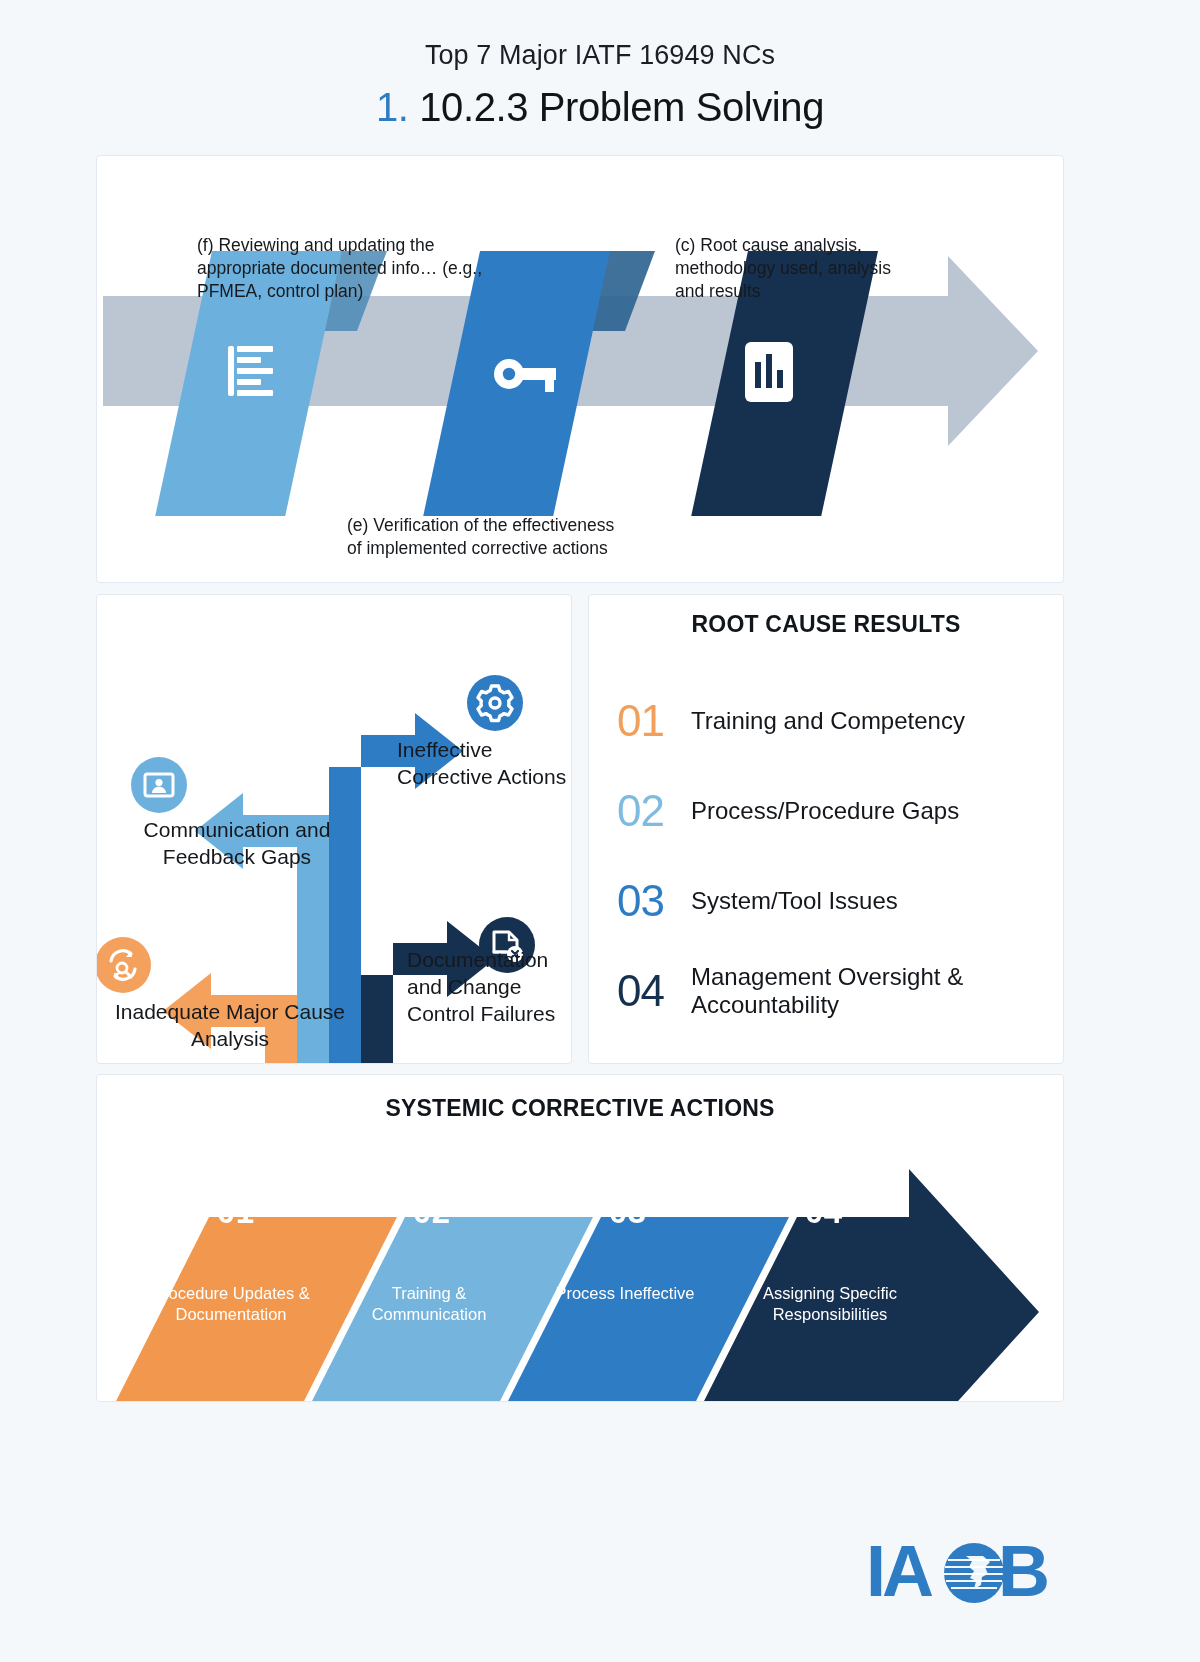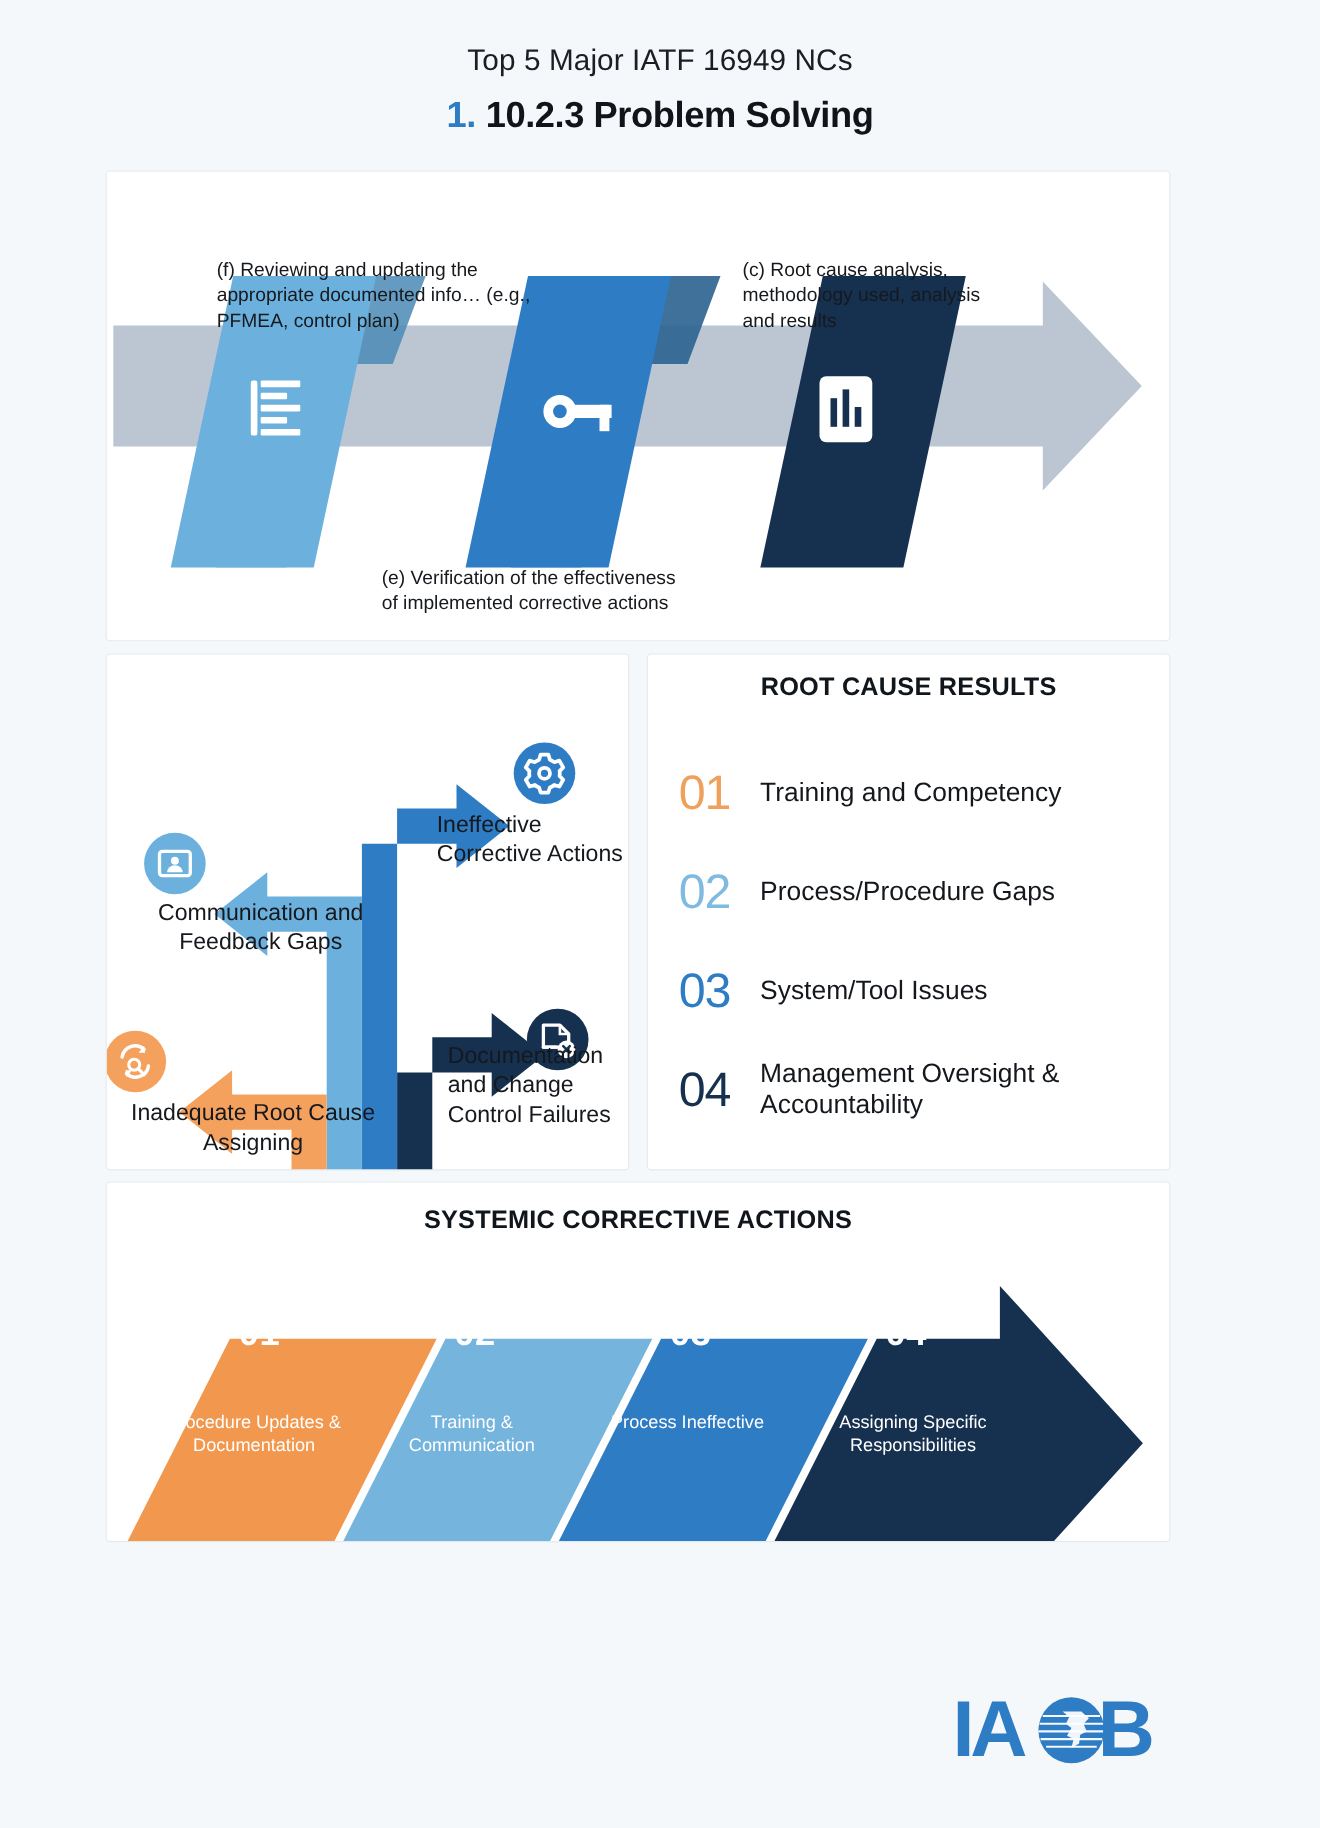--- a/index.html
+++ b/index.html
@@ -15,22 +15,22 @@
 
   
   .header { text-align: center; padding-top: 40px; }
   .eyebrow {
     font-size: 27px;
     font-weight: 400;
     color: #1b1f25;
     letter-spacing: .1px;
   }
   .maintitle {
-    font-size: 33px;
-    font-weight: 700;
+    font-size: 40px;
+    font-weight: 400;
     margin-top: 14px;
     letter-spacing: -.4px;
   }
   .maintitle .num { color: #2e7cc4; }
 
   
   .card {
     position: absolute;
     background: #ffffff;
     border: 1px solid #e3e9f0;
@@ -121,21 +121,21 @@
 
   
   #logo { position: absolute; left: 866px; top: 1536px; width: 206px; height: 74px; }
 </style>
 </head>
 <body>
 
 <div class="page">
 
   <div class="header">
-    <div class="eyebrow">Top 5 Major IATF 16949 NCs</div>
+    <div class="eyebrow">Top 7 Major IATF 16949 NCs</div>
     <div class="maintitle">
       <span class="num">1.</span>
       <span>10.2.3 Problem Solving</span>
     </div>
   </div>
 
   <div class="card" id="card-subclauses">
 
     <div class="sc-wrap">
 
@@ -248,21 +248,21 @@
           <path d="M-8,14 l-1,-6 l6,0 Z" fill="#ffffff"></path>
           <circle cx="-1" cy="3" r="5" fill="none" stroke="#ffffff" stroke-width="2.8"></circle>
           <path d="M3,7 l5,5" stroke="#ffffff" stroke-width="3" stroke-linecap="round"></path>
         </g>
       </g>
     </svg>
 
     <div class="oe-text" id="oe-t-ineffective">Ineffective Corrective Actions</div>
     <div class="oe-text" id="oe-t-comm">Communication and Feedback Gaps</div>
     <div class="oe-text" id="oe-t-doc">Documentation and Change Control Failures</div>
-    <div class="oe-text" id="oe-t-root">Inadequate Root Cause Assigning</div>
+    <div class="oe-text" id="oe-t-root">Inadequate Major Cause Analysis</div>
   </div>
 
   <div class="card" id="card-rootcause">
     <div class="card-title">ROOT CAUSE RESULTS</div>
     <div class="rc-list">
       <div class="rc-row">
         <div class="rc-num" style="color:#f0a05a">01</div>
         <div class="rc-text">Training and Competency</div>
       </div>
       <div class="rc-row">

